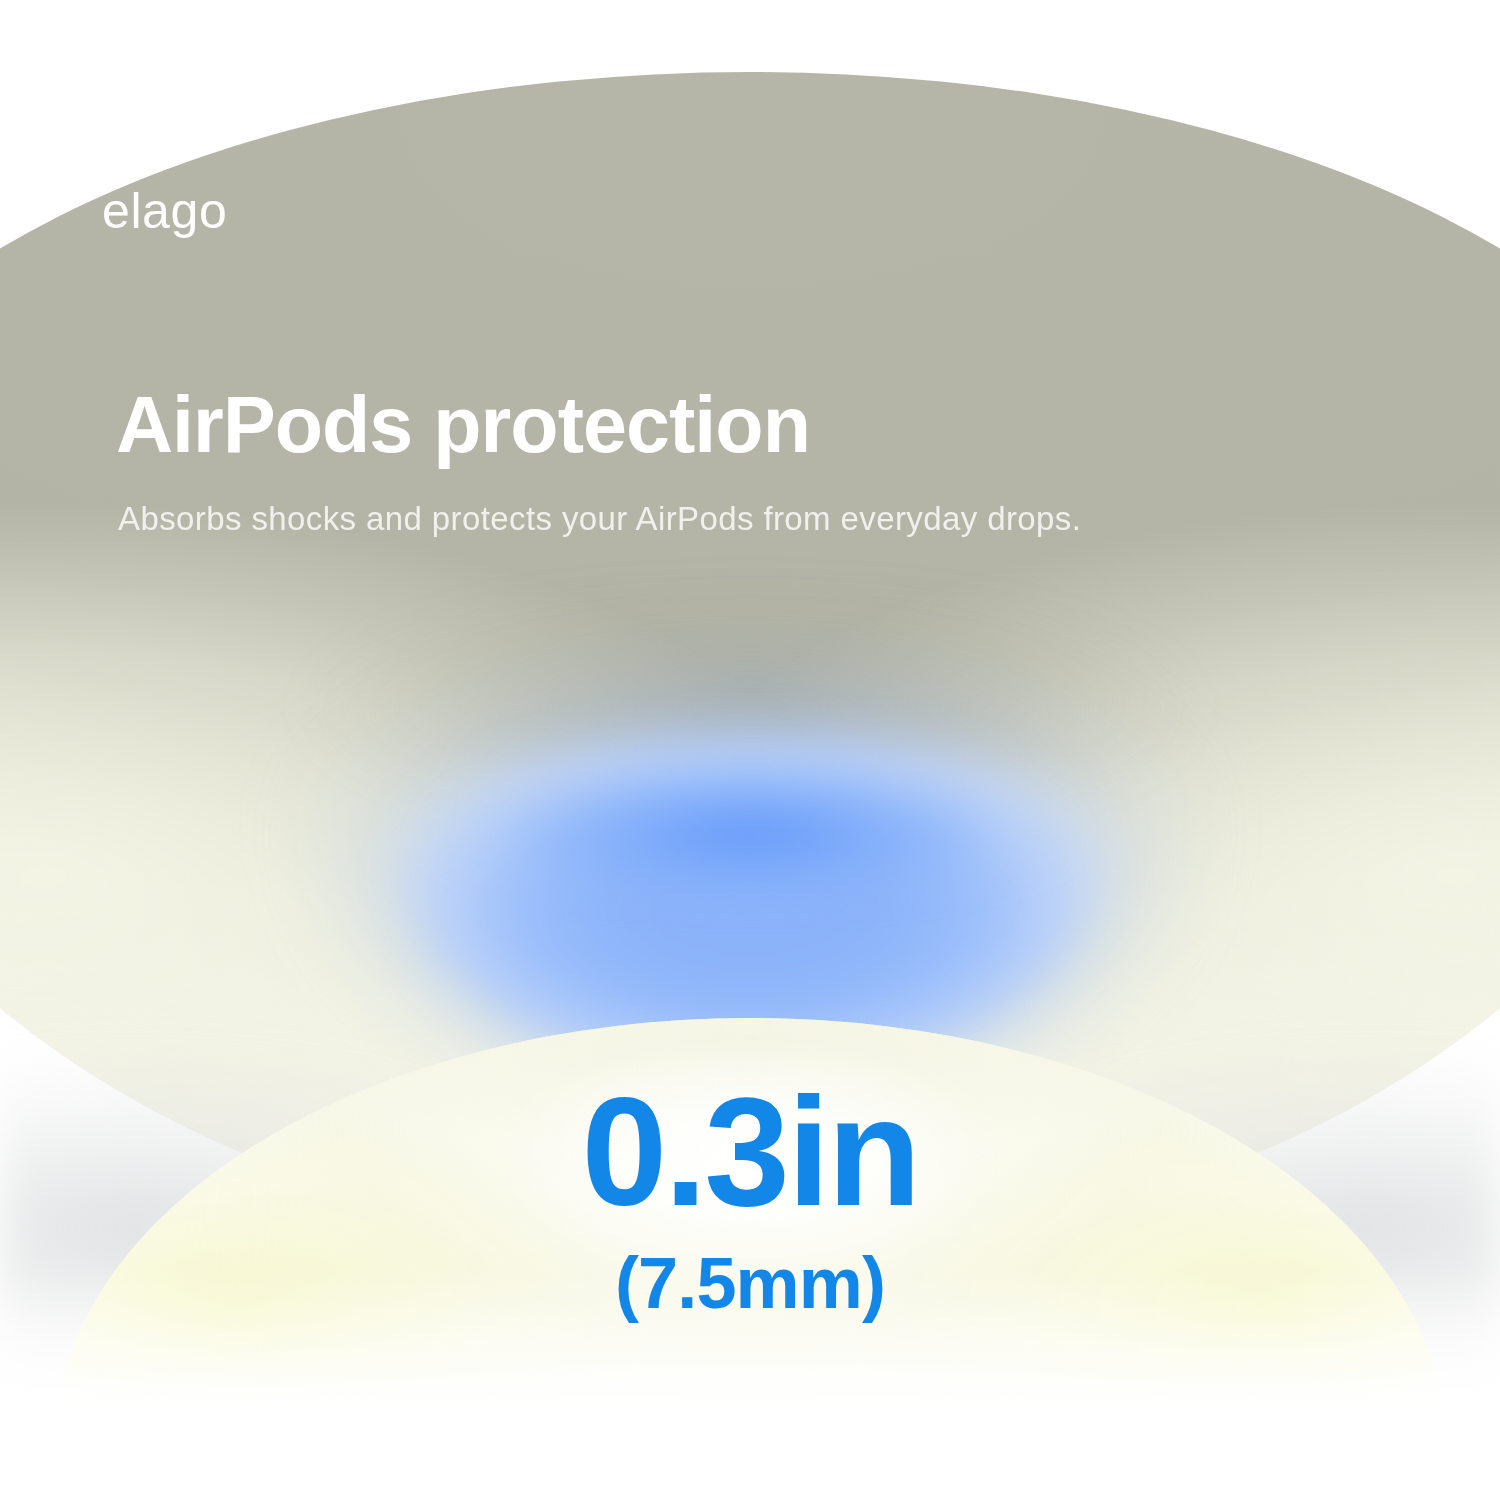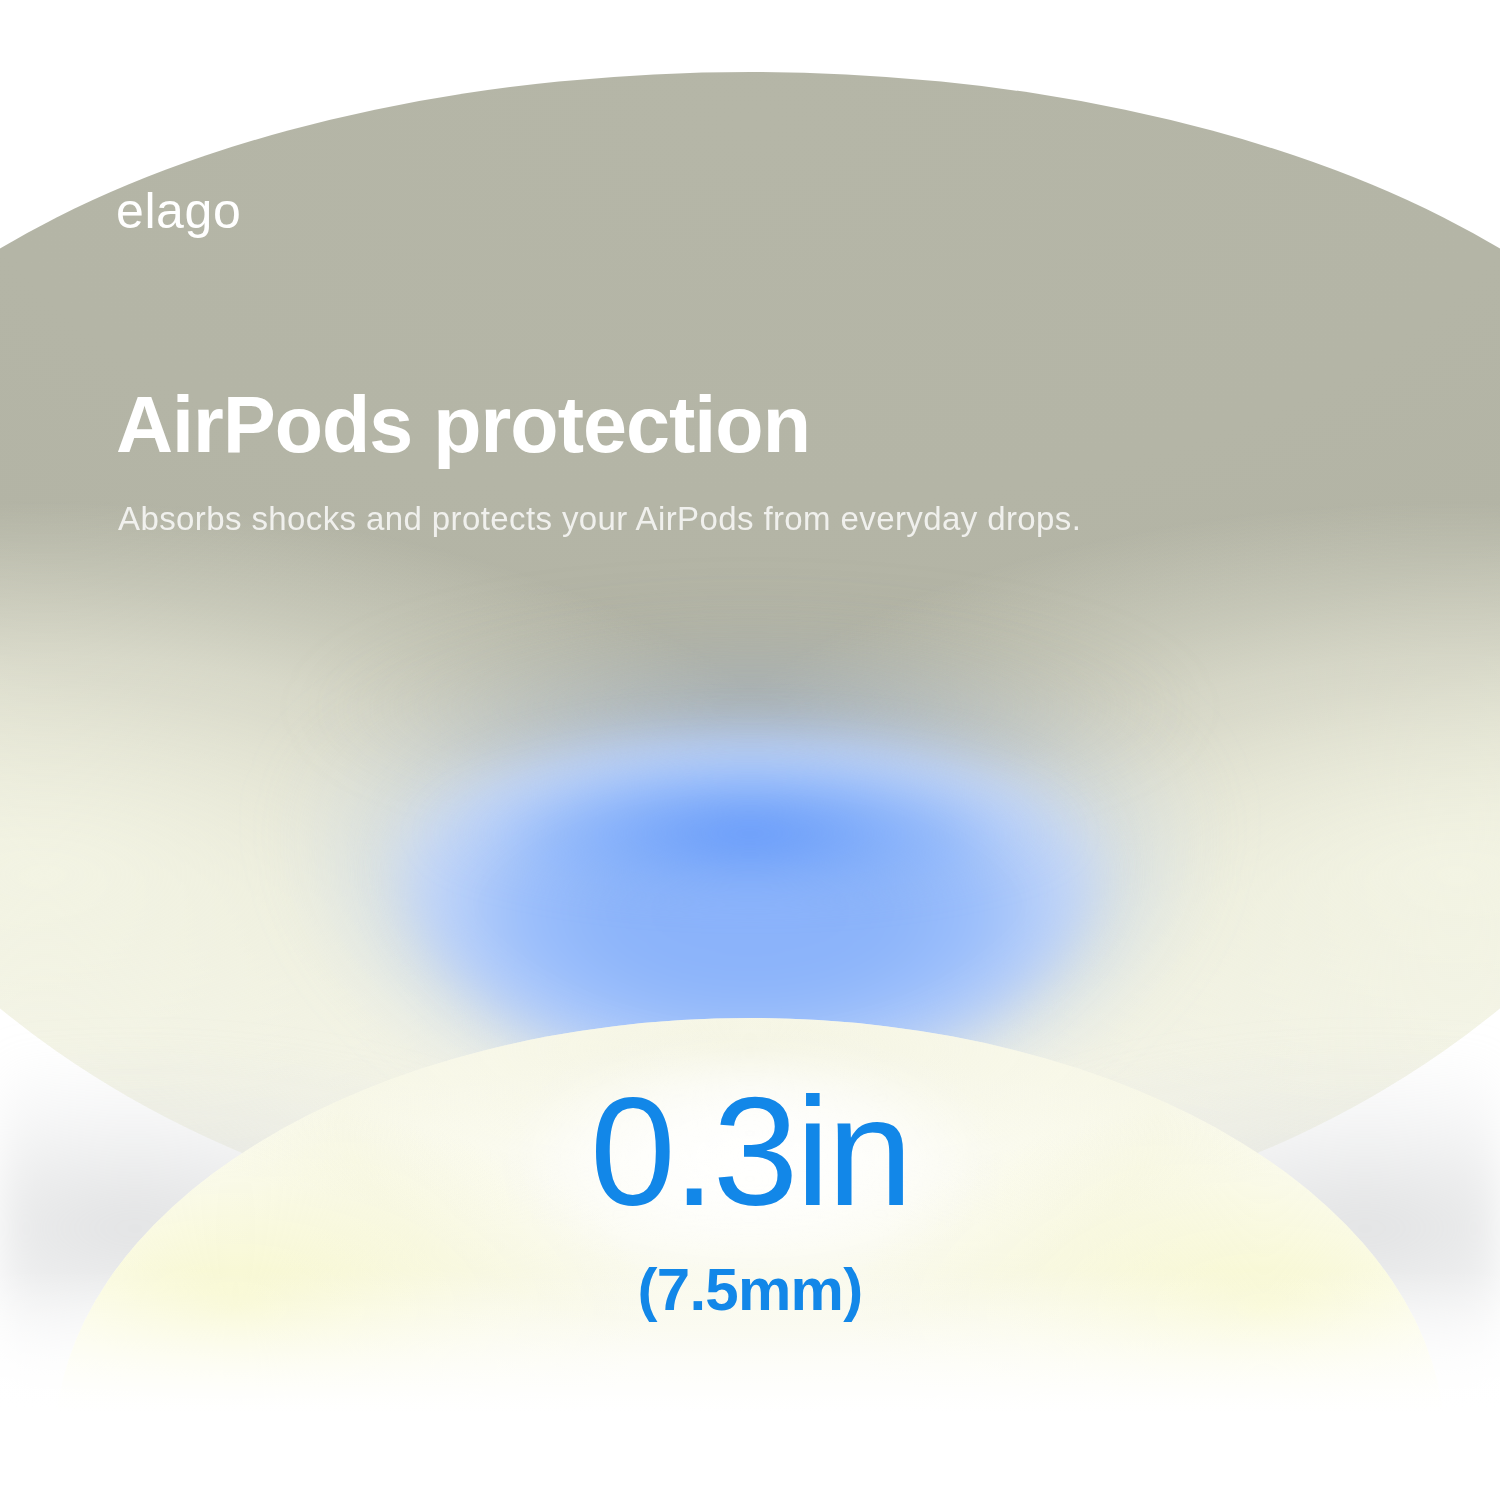--- a/index.html
+++ b/index.html
@@ -201,21 +201,21 @@
     bottom: 0;
     width: 1500px;
     height: 230px;
     background: linear-gradient(to bottom, rgba(255,255,255,0) 0%, #ffffff 62%);
     z-index: 18;
   }
 
   
   .logo {
     position: absolute;
-    left: 116px;
+    left: 102px;
     top: 186px;
     font-size: 50px;
     font-weight: 300;
     letter-spacing: 0.012em;
     color: #ffffff;
     line-height: 1;
     z-index: 40;
     white-space: nowrap;
   }
 
@@ -248,34 +248,34 @@
   .measure {
     position: absolute;
     left: 0;
     top: 1075px;
     width: 1500px;
     text-align: center;
     z-index: 40;
   }
   .measure-primary {
     font-size: 154px;
-    font-weight: 400;
+    font-weight: 700;
     letter-spacing: -0.018em;
     color: #1287e8;
     line-height: 1;
     display: block;
   }
   .measure-secondary {
-    font-size: 60px;
+    font-size: 72px;
     font-weight: 700;
     letter-spacing: -0.012em;
     color: #1287e8;
     line-height: 1;
     display: block;
-    margin-top: 31px;
+    margin-top: 18px;
   }
 </style>
 </head>
 <body>
 
 <div class="stage">
 
   <div class="case-body"></div>
   <div class="case-rim"></div>
   <div class="case-shadow"></div>

